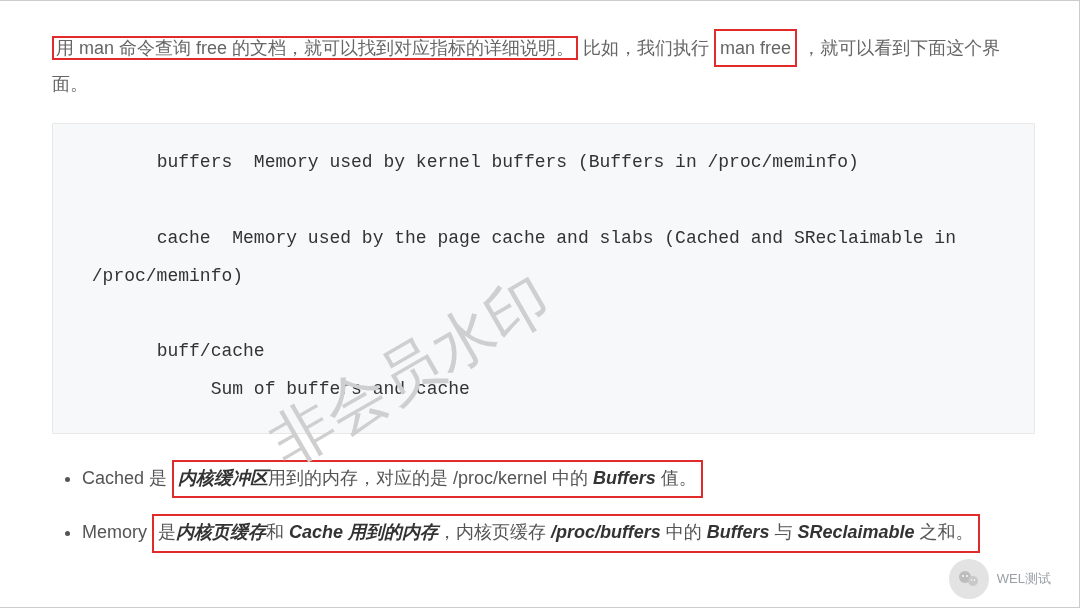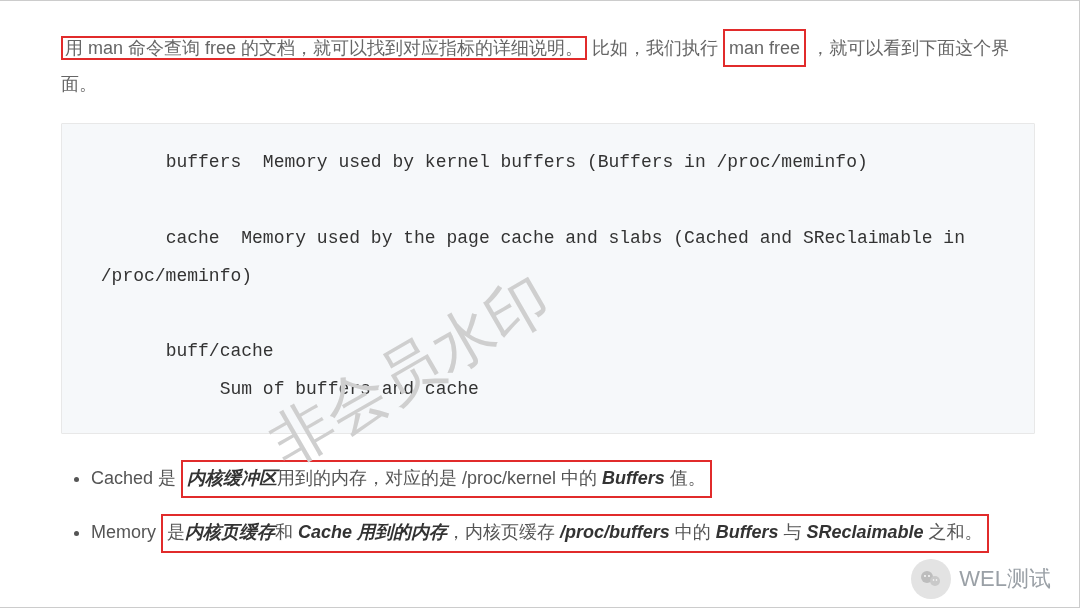--- a/index.html
+++ b/index.html
@@ -13,21 +13,20 @@
       position: relative;
       border-top: 1px solid #ccc;
       border-right: 1px solid #ccc;
       border-bottom: 1px solid #ccc;
     }
     .content {
       padding: 28px 44px 20px 52px;
       color: #5c5c5c;
       font-size: 18px;
       line-height: 1.9;
-      margin-left: 9px;
     }
     .intro {
       margin: 0 0 20px 0;
       font-weight: 400;
       color: #666;
     }
     .hl-1 {
       border: 2px solid #e12b2b;
       padding: 0 2px;
       display: inline;
@@ -79,21 +78,21 @@
       font-weight: 400;
     }
     .footer-badge {
       position: absolute;
       right: 28px;
       bottom: 8px;
       display: flex;
       align-items: center;
       gap: 8px;
       color: #9aa0a6;
-      font-size: 22px;
+      font-size: 13px;
       text-align: right;
     }
     .badge-circle {
       width: 40px;
       height: 40px;
       border-radius: 50%;
       background: #e3e3e3;
       display: inline-flex;
       align-items: center;
       justify-content: center;

